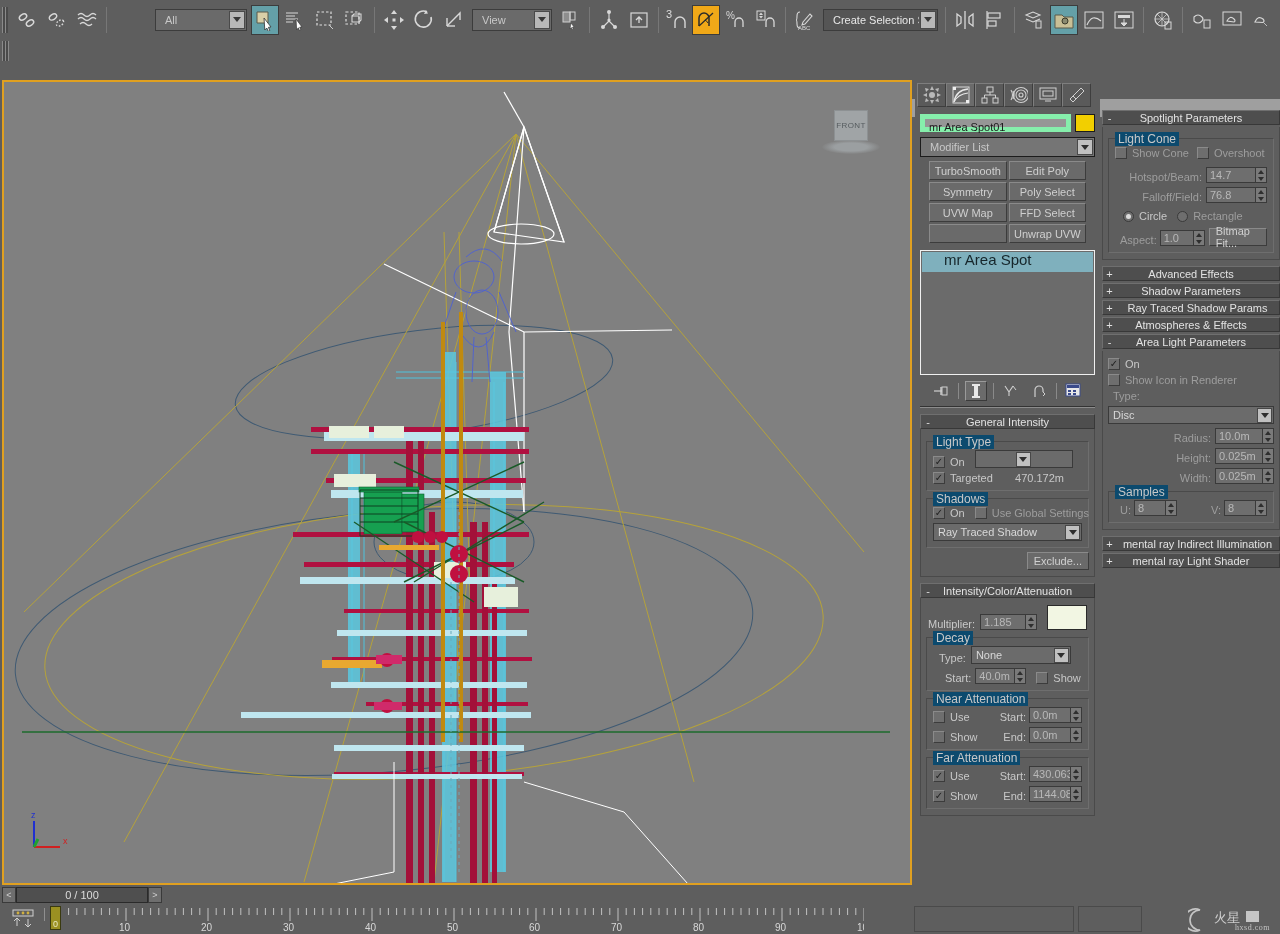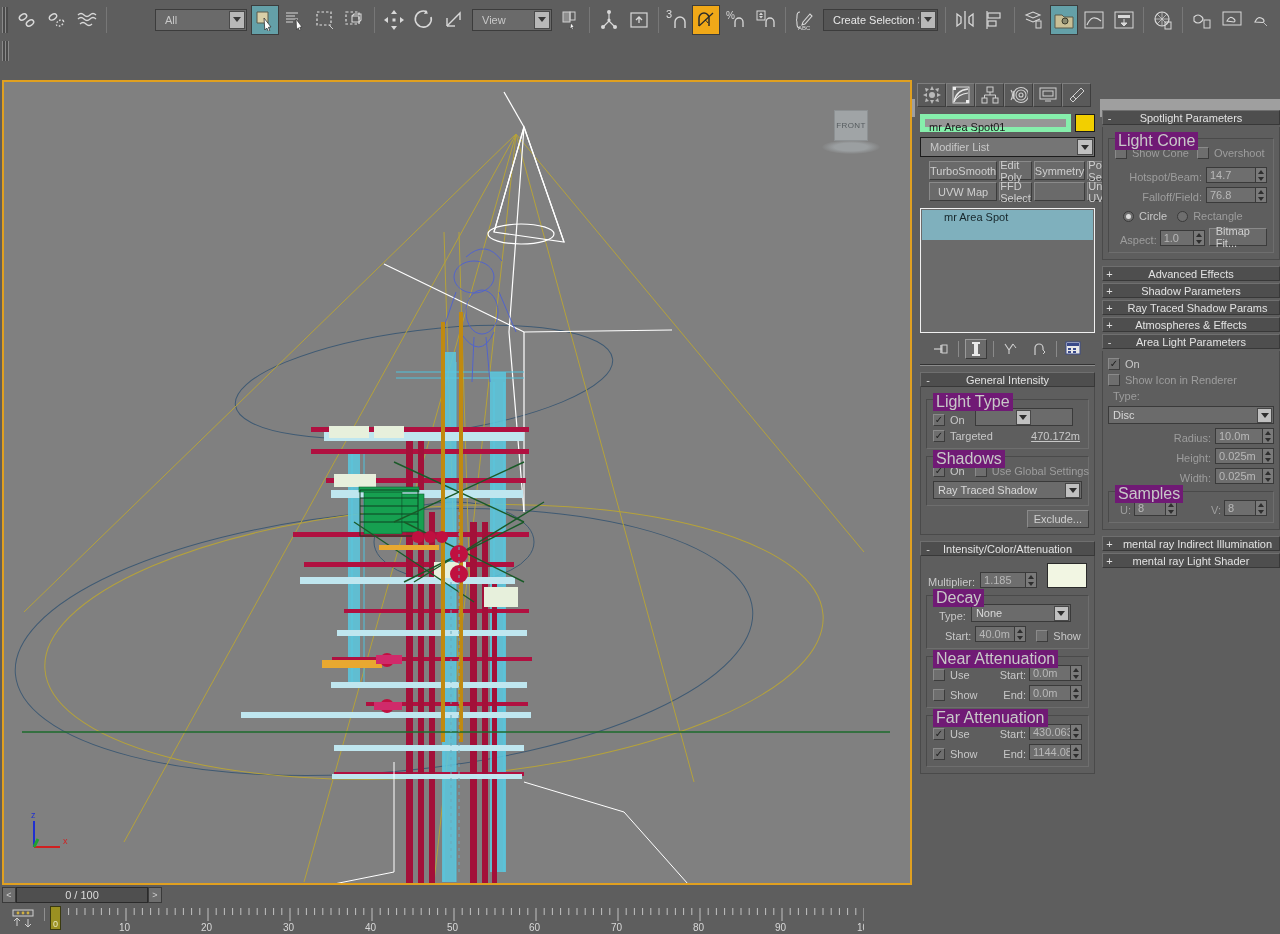--- a/index.html
+++ b/index.html
@@ -112,50 +112,50 @@
   .namefield{ flex:1; height:18px; background:#969696; border:5px solid #86efac;
     color:#1a1a1a; font-size:11px; line-height:17px; padding-left:4px; }
   .swatch{ width:20px; height:18px; background:#f2cf00; border:1px solid #1c1c1c; margin-left:4px; }
   .modlist{ margin:5px 5px 0 5px; height:20px; background:#757575; border:1px solid #1c1c1c;
     display:flex; align-items:center; color:#e2e2e2; font-size:11px; }
   .modlist .lbl{ flex:1; padding-left:4px; }
   .modlist .arrow{ width:16px; height:16px; background:#c0c0c0; border:1px solid #4a4a4a;
     margin-right:1px; display:flex; align-items:center; justify-content:center; }
   .modlist .arrow::after{ content:""; border-left:4px solid transparent;
     border-right:4px solid transparent; border-top:5px solid #2e2e2e; }
-  .btngrid{ margin:4px 14px 0 14px; display:grid; grid-template-columns:1fr 1fr 1fr 1fr; gap:2px; }
+  .btngrid{ margin:4px 14px 0 14px; display:grid; grid-template-columns:1fr 1fr; gap:2px; }
   .gbtn{ height:19px; background:#6a6a6a; border:1px solid #8a8a8a;
     border-right-color:#3c3c3c; border-bottom-color:#3c3c3c;
     color:#cfcfcf; font-size:11px; display:flex; align-items:center; justify-content:center; }
   .gbtn.empty{ color:transparent; }
   .stacklist{ margin:7px 5px 0 5px; height:125px; background:#6b6b6b;
     border:1px solid #f0f0f0; padding:1px; }
-  .stackitem{ height:30px; background:#7fb0bd; color:#16262b; font-size:11px;
+  .stackitem{ height:20px; background:#7fb0bd; color:#16262b; font-size:15px;
     line-height:15px; padding-left:22px; }
   .stackbar{ display:flex; align-items:center; justify-content:center; gap:6px;
     margin-top:5px; height:22px; }
   .sbtn{ width:22px; height:20px; display:flex; align-items:center; justify-content:center; }
   .sbtn.sel{ background:#6b6b6b; border:1px solid #9a9a9a;
     border-right-color:#3a3a3a; border-bottom-color:#3a3a3a; }
   .sbsep{ width:1px; height:16px; background:#3c3c3c; border-right:1px solid #8a8a8a; }
   .hrule{ margin:4px 5px 0 5px; height:2px; background:#333; border-bottom:1px solid #8c8c8c; }
 
   
   .rollout{ margin:6px 5px 0 5px; }
   .roll-head{ height:15px; background:#4e4e4e; border:1px solid #6f6f6f;
     border-right-color:#383838; border-bottom-color:#383838;
     display:flex; align-items:center; font-size:11px; color:#e2e2e2; position:relative; }
   .roll-head .pm{ width:14px; text-align:center; font-size:11px; color:#dcdcdc; }
   .roll-head .ttl{ flex:1; text-align:center; padding-right:14px; }
   .roll-body{ border:1px solid #4a4a4a; border-top:none; background:#5e5e5e;
      padding:5px 5px 6px 5px; }
   .group{ border:1px solid #6e6e6e; border-top-color:#4a4a4a; border-left-color:#4a4a4a;
     margin-top:7px; padding:6px 6px 6px 6px; position:relative; }
-  .group > .gtitle{ position:absolute; top:-7px; left:6px; background:#701a75;
-    padding:0 3px; font-size:16px; color:#c8c8c8; }
+  .group > .gtitle{ position:absolute; top:-7px; left:6px; background:#0c4a6e;
+    padding:0 3px; font-size:12px; color:#c8c8c8; }
   .row{ display:flex; align-items:flex-end; margin-top:4px; }
   .row.first{ margin-top:2px; }
   .chk{ width:12px; height:12px; background:#6e6e6e; border:1px solid #3c3c3c;
     border-top-color:#8a8a8a; border-left-color:#8a8a8a;
     display:inline-flex; align-items:center; justify-content:center; flex:none; }
   .chk.on::after{ content:"✓"; font-size:10px; line-height:10px; color:#1e1e1e; }
   .lbl{ margin-left:5px; color:#c8c8c8; font-size:11px; white-space:nowrap; }
   .lbl.dim{ color:#9d9d9d; }
   .spacer{ flex:1; }
   .combo{ height:18px; background:#6b6b6b; border:1px solid #3a3a3a;
@@ -942,21 +942,21 @@
             <span class="lbl">On</span>
             <div class="combo" style="margin-left:10px;width:98px;flex-direction:column;">
               <span class="cl">Spot</span>
               <span class="ca"></span>
             </div>
           </div>
           <div class="row">
             <span class="chk on"></span>
             <span class="lbl">Targeted</span>
             <span class="spacer"></span>
-            <span class="lbl" style="margin-right:2px;text-decoration:underline;">470.172m</span>
+            <span class="lbl" style="margin-right:18px;">470.172m</span>
           </div>
         </div>
 
         <div class="group">
           <span class="gtitle">Shadows</span>
           <div class="row first">
             <span class="chk on"></span>
             <span class="lbl">On</span>
             <span class="chk" style="margin-left:10px;"></span>
             <span class="lbl dim">Use Global Settings</span>
@@ -1243,14 +1243,26 @@
     <div class="rp-rollhead" style="margin-top:4px;">
       <span class="pm">+</span>
       <span class="ttl" style="padding-right:0;">mental ray Indirect Illumination</span>
     </div>
     <div class="rp-rollhead">
       <span class="pm">+</span>
       <span class="ttl">mental ray Light Shader</span>
     </div>
   </div>
 
+  <div class="statusarea">
+    <div class="st-box" style="left:4px;width:160px;"></div>
+    <div class="st-box" style="left:168px;width:64px;"></div>
+    <div class="logo">
+      <svg width="86" height="26" viewBox="0 0 86 26">
+        <path d="M12 3a11 11 0 1 0 0 20 9 9 0 1 1 0-20z" fill="none" stroke="#d8d8d8" stroke-width="1.6"></path>
+        <text x="26" y="15" font-size="13" fill="#e2e2e2" font-family="sans-serif">火星</text>
+        <rect x="58" y="4" width="13" height="11" fill="#d8d8d8"></rect>
+      </svg>
+      <span class="logo-text">hxsd.com</span>
+    </div>
+  </div>
 
 </div>
 
 </body></html>

